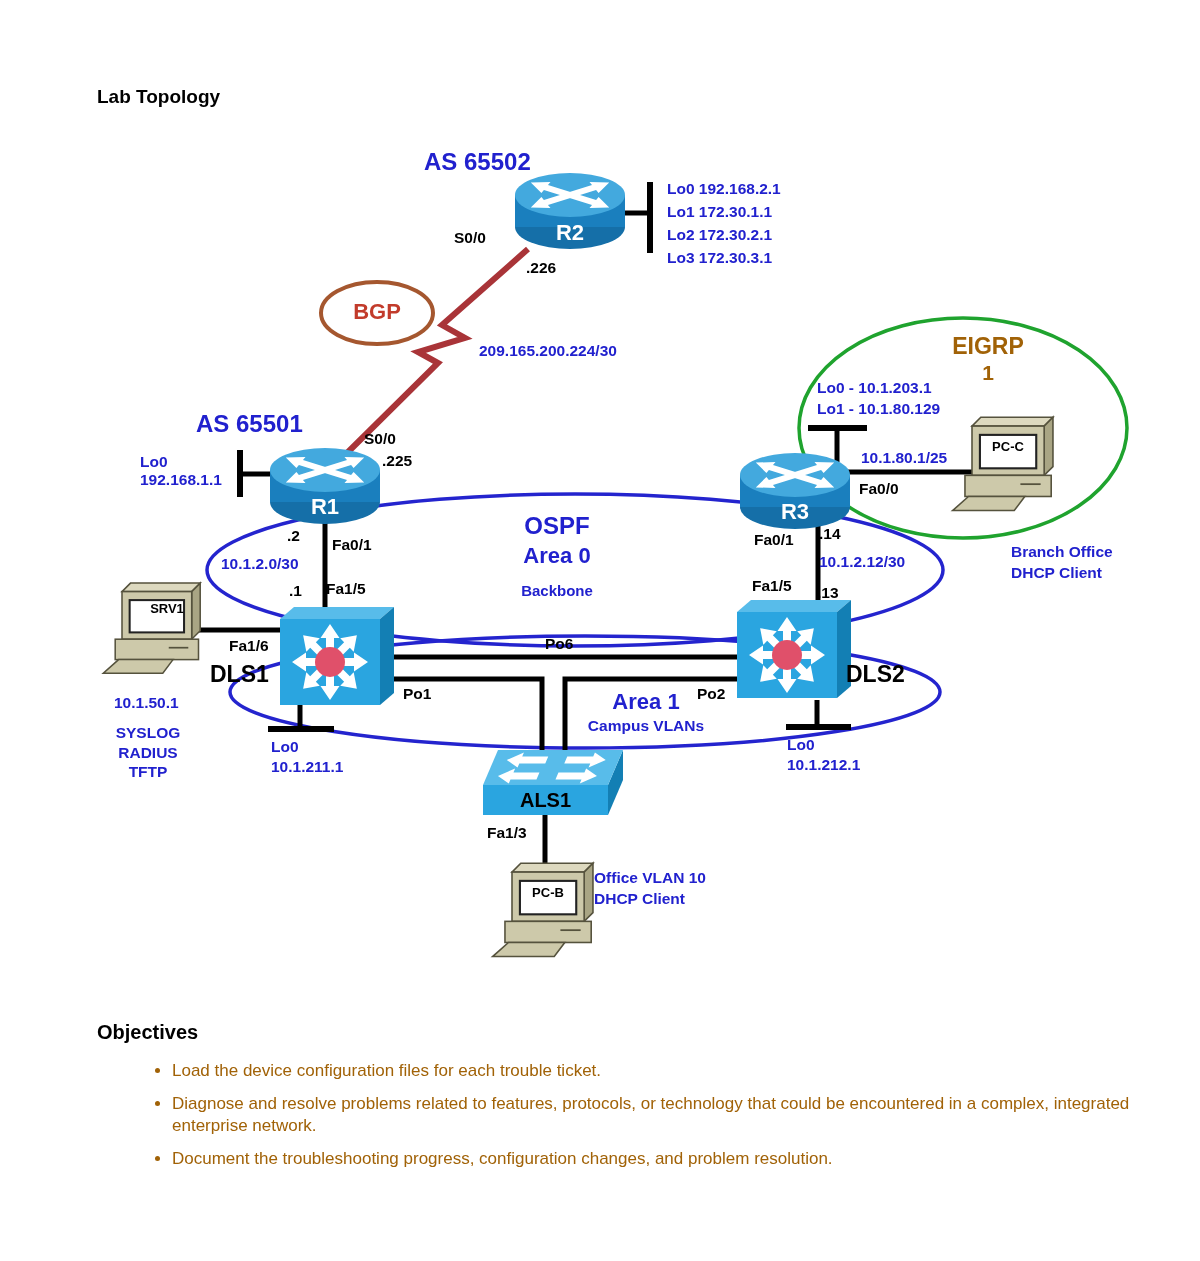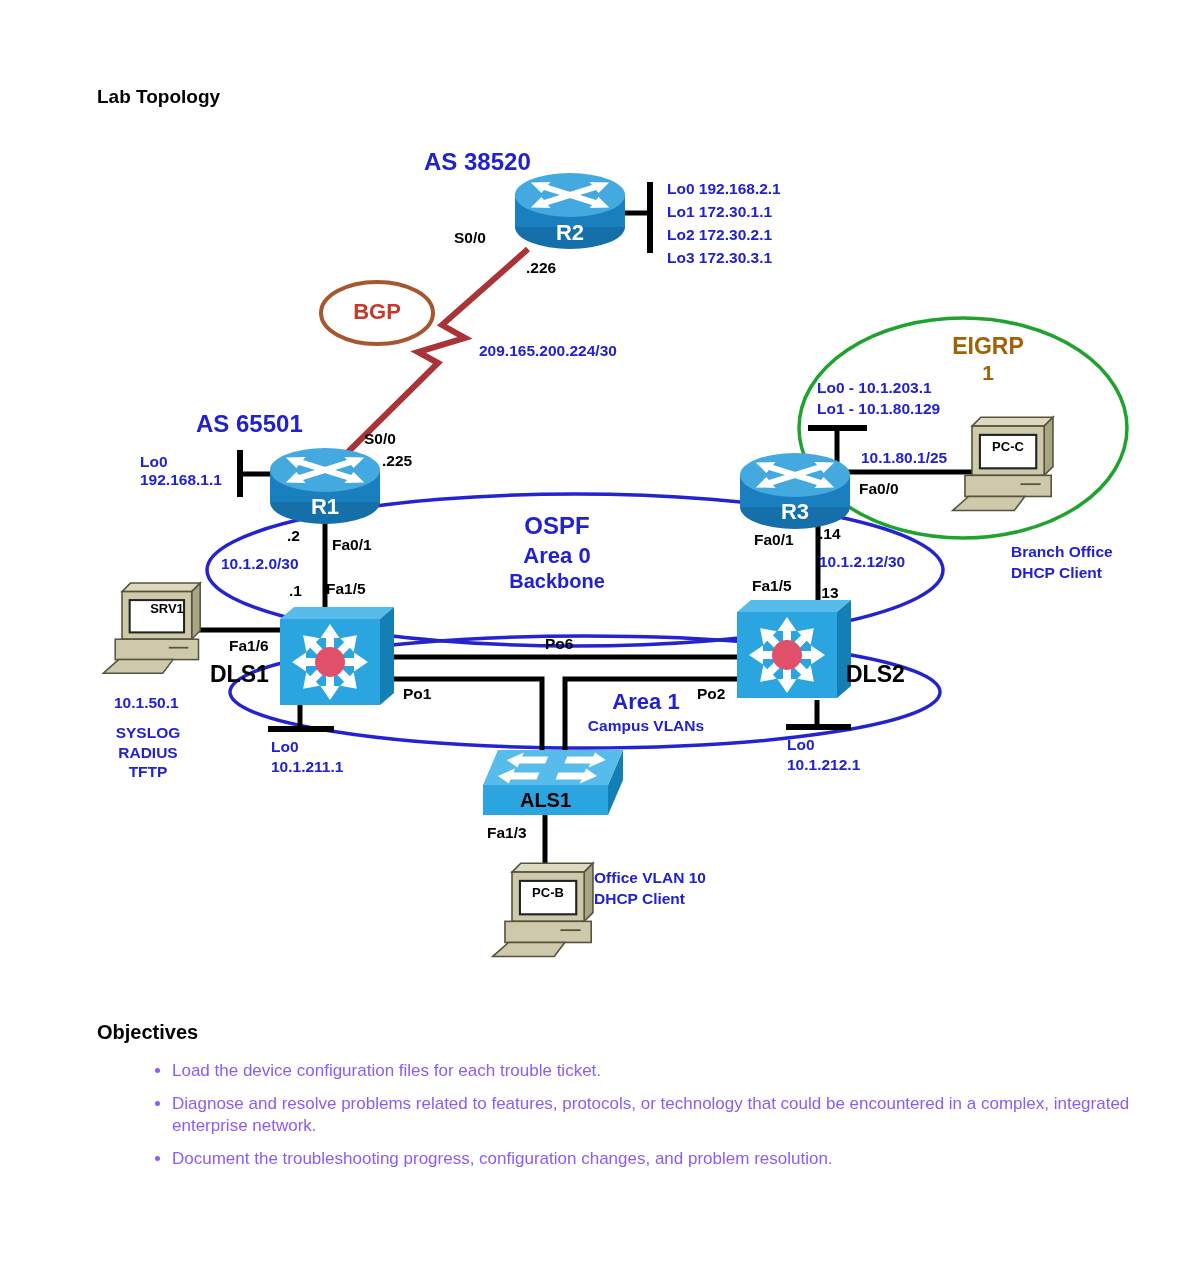--- a/index.html
+++ b/index.html
@@ -7,21 +7,21 @@
         font-family:"Liberation Sans",sans-serif;}
   .lbl{position:absolute;font-family:"Liberation Sans",sans-serif;font-weight:bold;
        white-space:nowrap;line-height:1.15;}
   .blue{color:#2121CE}.black{color:#000}.green{color:#a16207}.red{color:#C23B2B}.white{color:#fff}
   .fs13{font-size:13px}.fs15{font-size:15.5px}.fs19{font-size:22px}
   .fs20{font-size:20px}.fs21{font-size:21px}.fs22{font-size:22px}.fs23{font-size:23px}.fs24{font-size:24px}
   .ctr{text-align:center}
   .title{position:absolute;left:97px;top:16px;font-size:29px;font-weight:bold;font-style:italic;color:#000;}
   .h2{position:absolute;font-size:19px;font-weight:bold;color:#000;}
   .objlist{position:absolute;left:132px;top:1060px;width:1018px;margin:0;padding:0 0 0 40px;
-           font-size:17px;color:#8b5cf6;line-height:22px;}
+           font-size:17px;color:#a16207;line-height:22px;}
   .objlist li{margin-bottom:11px;}
   svg{position:absolute;left:0;top:0;}
   .lh21{line-height:21px}.lh23{line-height:23px}.lh19{line-height:19.5px}.lh18{line-height:17.5px}
 </style>
 </head>
 <body>
 
 <div class="page">
 
   <div class="h2" style="left:97px;top:86px;">Lab Topology</div>
@@ -115,21 +115,21 @@
     <use href="#router" transform="translate(270,446)"></use>
     <use href="#router" transform="translate(740,451)"></use>
     <use href="#mlswitch" transform="translate(280,605)"></use>
     <use href="#mlswitch" transform="translate(737,598)"></use>
     <use href="#wgswitch" transform="translate(483,750)"></use>
     <use href="#pc" transform="translate(122,578) scale(0.85)"></use>
     <use href="#pc" transform="translate(972,412) scale(0.88)"></use>
     <use href="#pc" transform="translate(512,858) scale(0.88)"></use>
   </svg>
 
-  <div class="lbl blue fs24" style="left:424px;top:148px;">AS 38520</div>
+  <div class="lbl blue fs24" style="left:424px;top:148px;">AS 65502</div>
   <div class="lbl blue fs24" style="left:196px;top:410px;">AS 65501</div>
   <div class="lbl red fs22 ctr" style="left:337px;top:299px;width:80px;">BGP</div>
   <div class="lbl blue fs15" style="left:455px;top:342px;margin-left:24px;">209.165.200.224/30</div>
 
   <div class="lbl white fs19 ctr" style="left:515px;top:220px;width:110px;">R2</div>
   <div class="lbl black fs15" style="left:454px;top:229px;">S0/0</div>
   <div class="lbl black fs15" style="left:526px;top:259px;">.226</div>
   <div class="lbl blue fs15 lh23" style="left:667px;top:177px;">
     <div>Lo0 192.168.2.1</div>
     <div>Lo1 172.30.1.1</div>
@@ -147,21 +147,21 @@
 
   <div class="lbl black fs15" style="left:287px;top:527px;">.2</div>
   <div class="lbl black fs15" style="left:332px;top:536px;">Fa0/1</div>
   <div class="lbl blue fs15" style="left:221px;top:555px;">10.1.2.0/30</div>
   <div class="lbl black fs15" style="left:289px;top:582px;">.1</div>
   <div class="lbl black fs15" style="left:326px;top:580px;">Fa1/5</div>
 
   <div class="lbl blue ctr" style="left:455px;top:512px;width:204px;">
     <div class="fs24">OSPF</div>
     <div class="fs19" style="margin-top:3px;">Area 0</div>
-    <div style="font-size:20px;margin-top:2px;">Backbone</div>
+    <div style="font-size:15px;margin-top:14px;">Backbone</div>
   </div>
 
   <div class="lbl white fs19 ctr" style="left:740px;top:499px;width:110px;">R3</div>
   <div class="lbl blue fs15 lh21" style="left:817px;top:377px;">
     <div>Lo0 - 10.1.203.1</div>
     <div>Lo1 - 10.1.80.129</div>
   </div>
   <div class="lbl blue fs15" style="left:861px;top:449px;">10.1.80.1/25</div>
   <div class="lbl black fs15" style="left:859px;top:480px;">Fa0/0</div>
 

